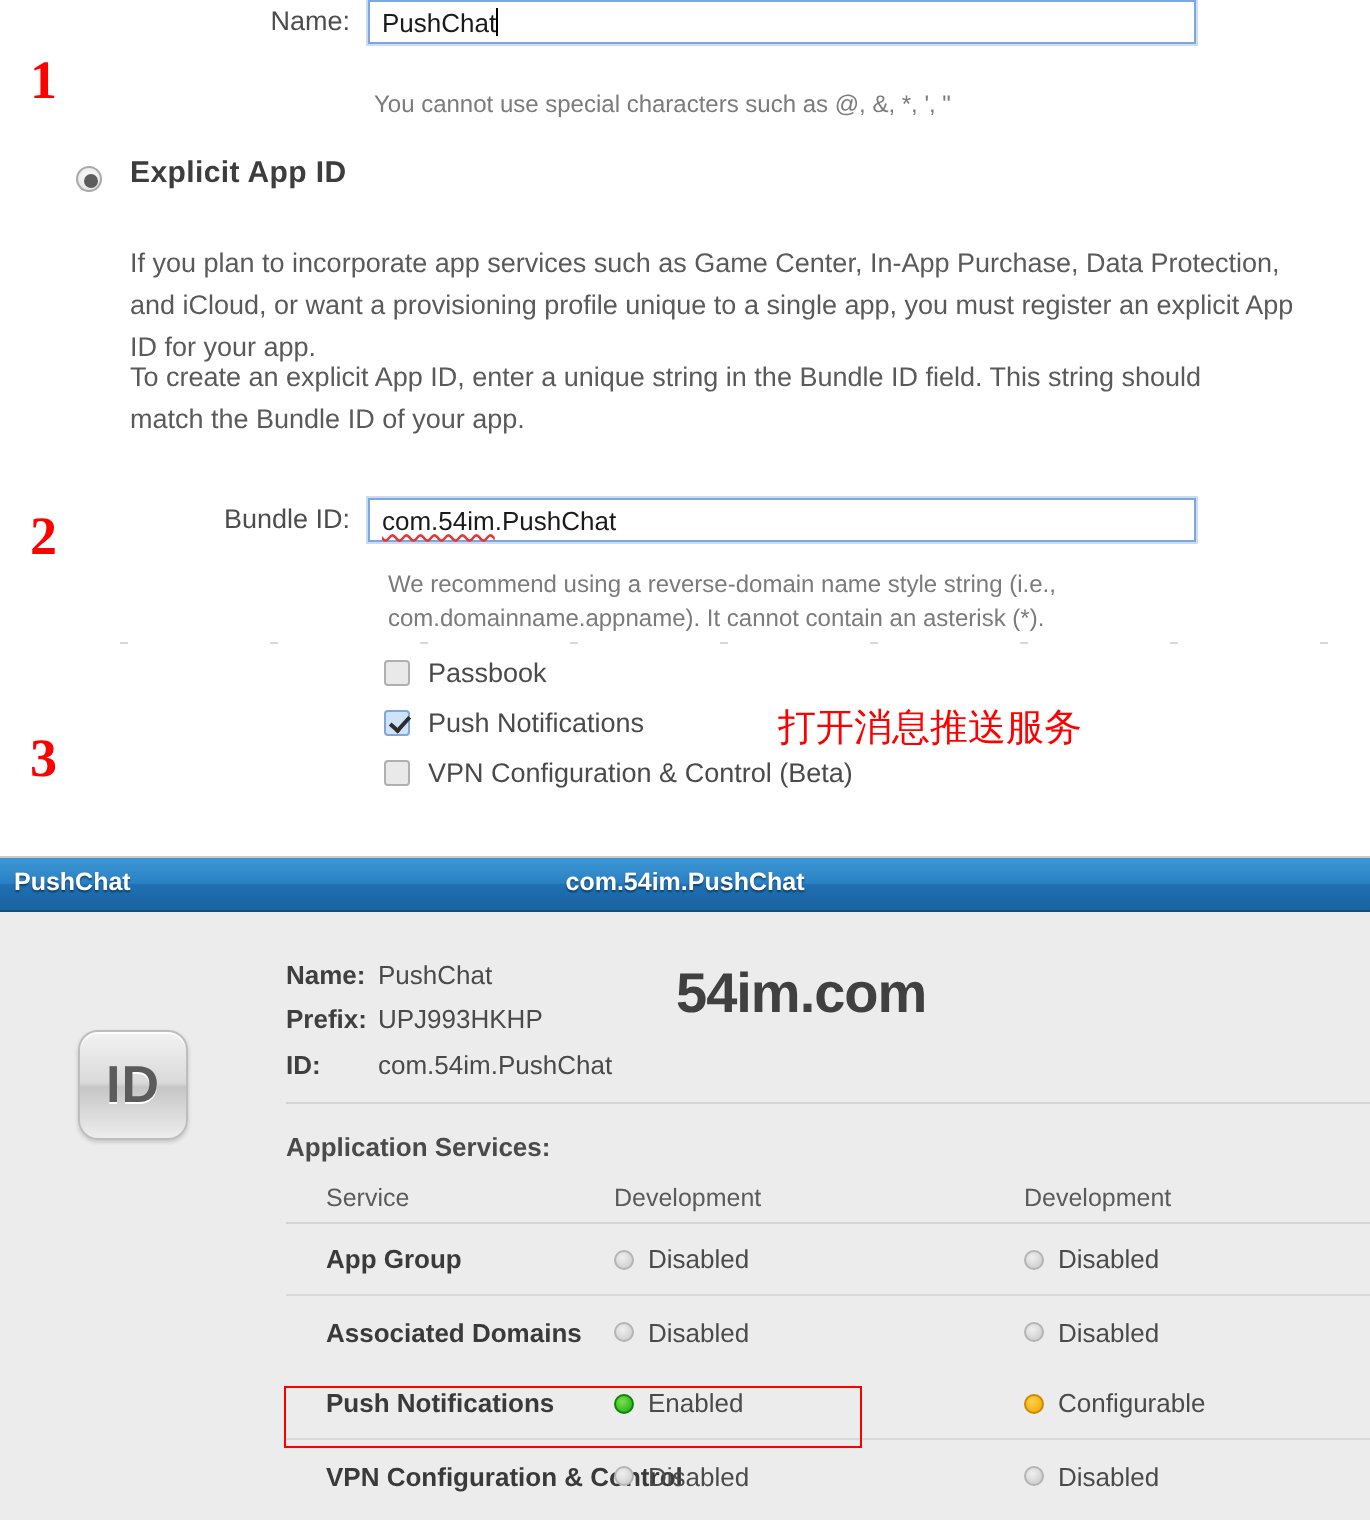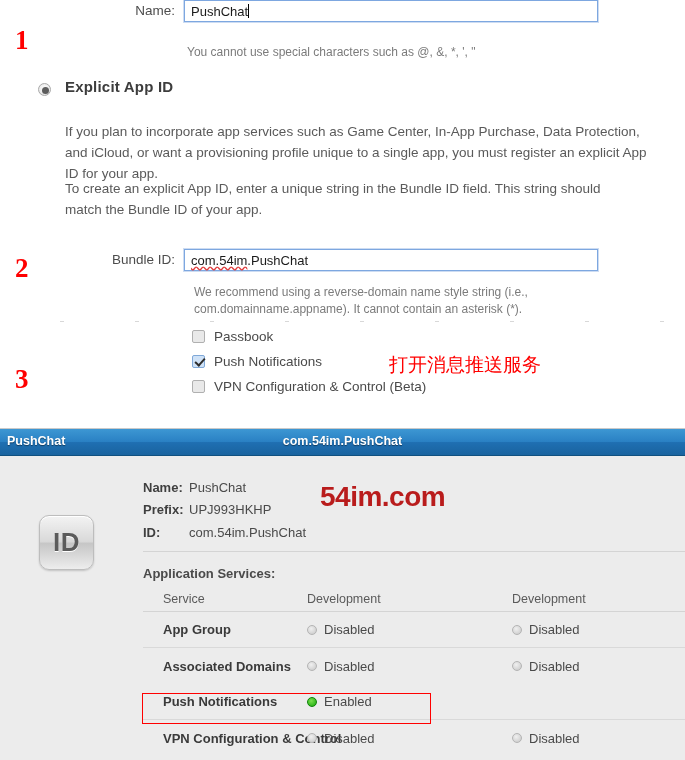--- a/index.html
+++ b/index.html
@@ -217,22 +217,22 @@
 
   .meta { position: absolute; left: 143px; font-size: 13px; color: #4a4a4a; }
   .meta .k { font-weight: bold; color: #3f3f3f; display: inline-block; }
   #meta-name   { top: 51px; }
   #meta-prefix { top: 73px; }
   #meta-id     { top: 96px; }
   .meta .k-w   { width: 46px; }
 
   .watermark {
     position: absolute;
-    left: 320px; top: 481px;
-    color: #b91c1c;
+    left: 338px; top: 481px;
+    color: #404040;
     font-size: 28px;
     font-weight: bold;
     font-family: "Liberation Sans", "DejaVu Sans", sans-serif;
     letter-spacing: -.5px;
   }
 
   .meta-sep {
     position: absolute;
     left: 143px; top: 122px;
     width: 542px; height: 1px;
@@ -398,20 +398,24 @@
         <span class="state-text">Disabled</span>
       </div>
     </div>
 
     <div class="svc-row sep">
       <div class="c-service">Push Notifications</div>
       <div class="c-dev">
         <span class="dot green"></span>
         <span class="state-text">Enabled</span>
       </div>
+      <div class="c-dist">
+        <span class="dot orange"></span>
+        <span class="state-text">Configurable</span>
+      </div>
     </div>
 
     <div class="svc-row">
       <div class="c-service">VPN Configuration &amp; Control</div>
       <div class="c-dev">
         <span class="dot gray"></span>
         <span class="state-text">Disabled</span>
       </div>
       <div class="c-dist">
         <span class="dot gray"></span>

